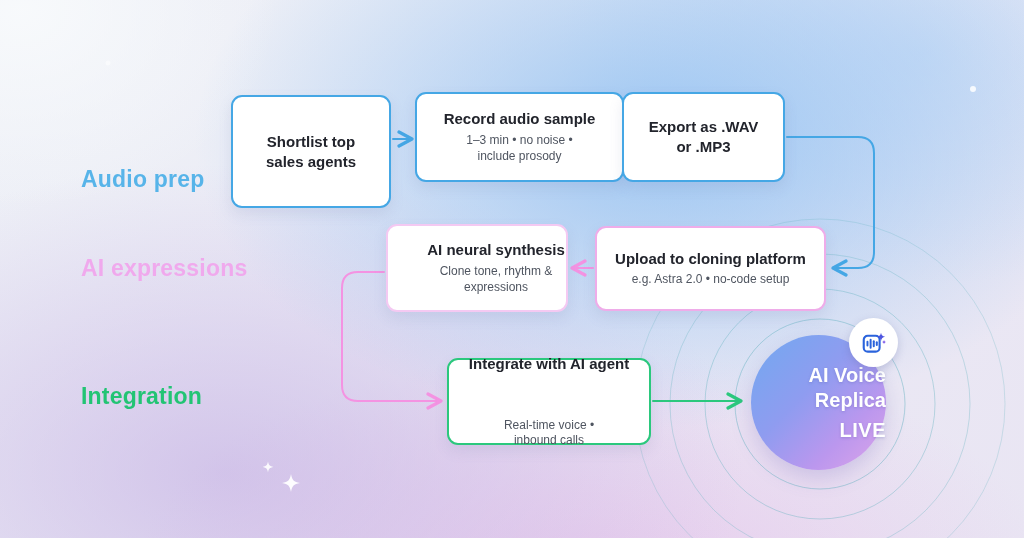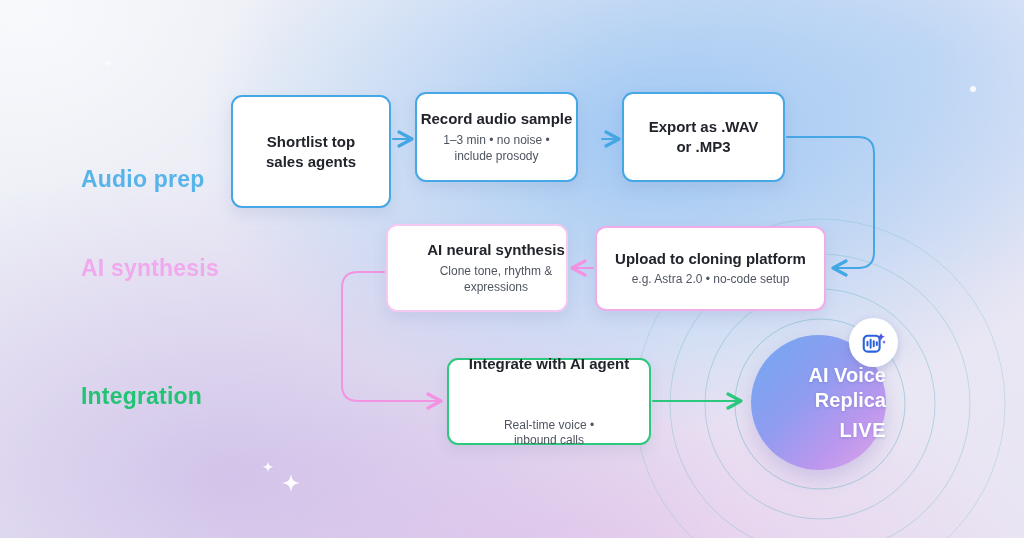--- a/index.html
+++ b/index.html
@@ -23,21 +23,21 @@
     position:absolute;background:#ffffff;border-radius:11px;
     box-shadow:0 6px 14px rgba(110,120,170,0.14);
     display:flex;flex-direction:column;justify-content:center;align-items:center;
     text-align:center;padding:6px 10px;box-sizing:border-box;
   }
   .b-blue{border:2px solid #45a7e5;}
   .b-pinklight{border:2px solid #f4c9f2;padding-left:48px;}
   .b-pink{border:2px solid #eface9;}
   .b-green{border:2px solid #2bc87d;}
   .box-shortlist{left:231px;top:95px;width:160px;height:113px;}
-  .box-record{left:415px;top:92px;width:163px;height:90px;}
+  .box-record{left:415px;top:92px;width:209px;height:90px;}
   .box-export{left:622px;top:92px;width:163px;height:90px;}
   .box-synthesis{left:386px;top:224px;width:182px;height:88px;}
   .box-upload{left:595px;top:226px;width:231px;height:85px;}
   .box-integrate{left:447px;top:358px;width:204px;height:87px;gap:40px;}
   .box-title{font-weight:bold;font-size:15px;color:#22242c;line-height:1.32;}
   .box-title .tl{display:block;}
   .nowrap{white-space:nowrap;}
   .box-sub{font-size:12px;color:#4f5560;line-height:1.32;margin-top:4px;}
   .box-sub .sl{display:block;}
   .result-circle{
@@ -91,21 +91,21 @@
 
     <g fill="#ffffff">
       <path d="M0 -9C1.3 -2.6 2.6 -1.3 9 0C2.6 1.3 1.3 2.6 0 9C-1.3 2.6 -2.6 1.3 -9 0C-2.6 -1.3 -1.3 -2.6 0 -9Z" transform="translate(291,483)" opacity="0.95"></path>
       <path d="M0 -9C1.3 -2.6 2.6 -1.3 9 0C2.6 1.3 1.3 2.6 0 9C-1.3 2.6 -2.6 1.3 -9 0C-2.6 -1.3 -1.3 -2.6 0 -9Z" transform="translate(268,467) scale(0.6)" opacity="0.9"></path>
       <circle cx="973" cy="89" r="3" opacity="0.85"></circle>
       <circle cx="108" cy="63" r="2.5" opacity="0.5"></circle>
     </g>
   </svg>
 
   <div class="row-label lbl-audio">Audio prep</div>
-  <div class="row-label lbl-ai">AI synthesis</div>
+  <div class="row-label lbl-ai">AI expressions</div>
   <div class="row-label lbl-int">Integration</div>
 
   <div class="box b-blue box-shortlist">
     <div class="box-title">
       <span class="tl">Shortlist top</span>
       <span class="tl">sales agents</span>
     </div>
   </div>
 
   <div class="box b-blue box-record">

